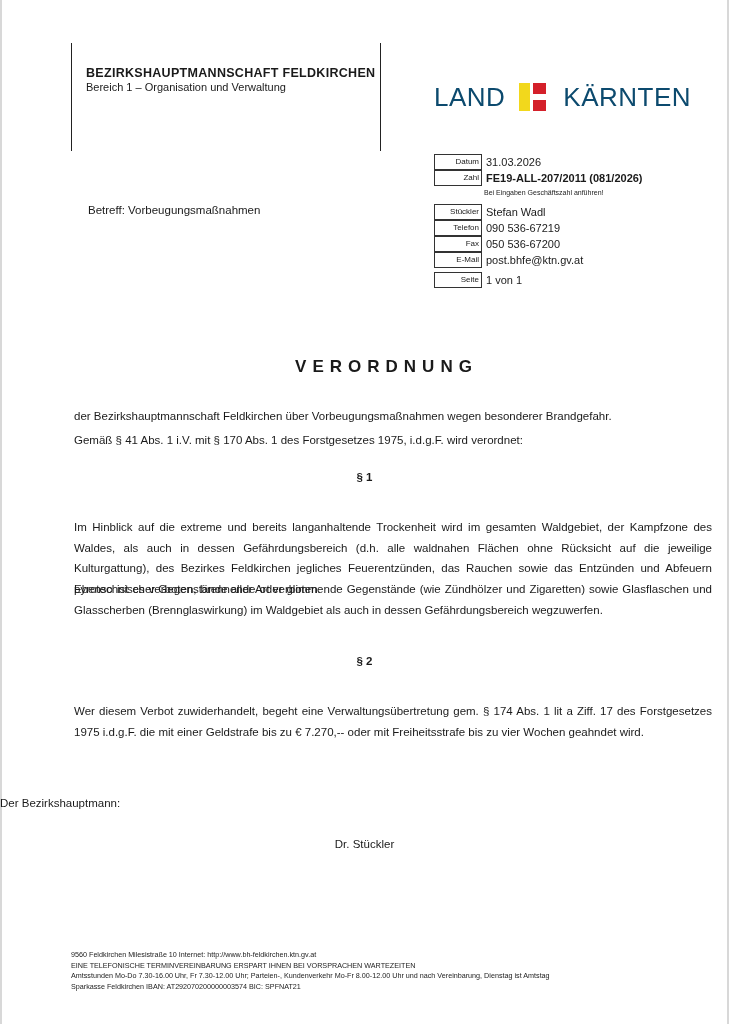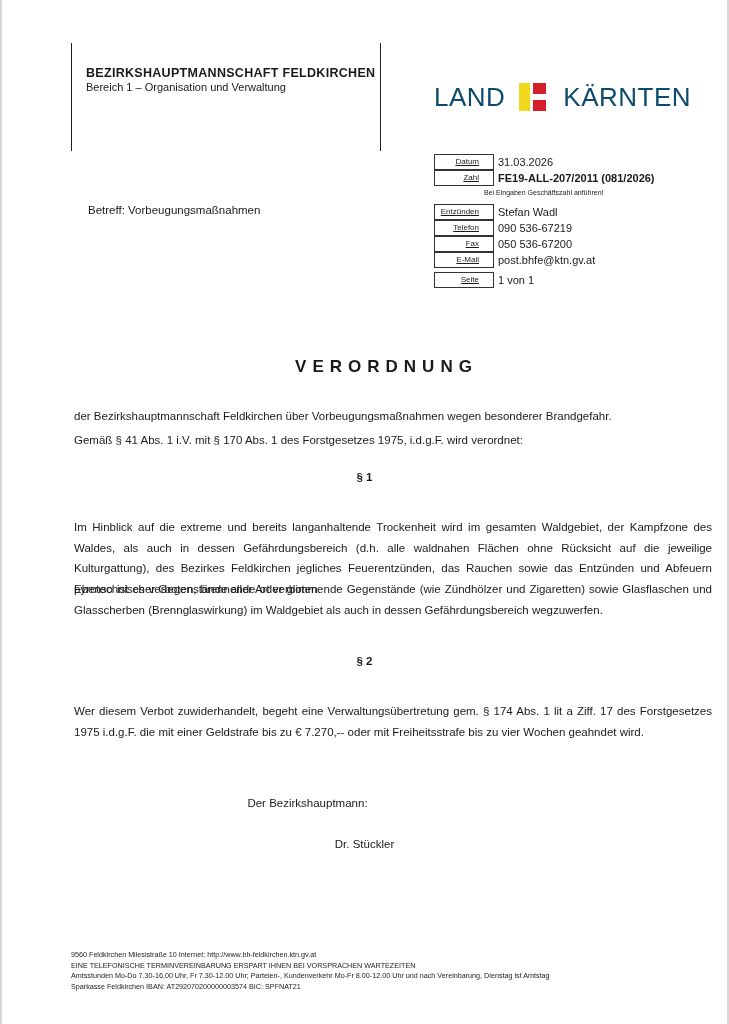--- a/index.html
+++ b/index.html
@@ -21,21 +21,21 @@
     .logo-text { font-size: 26px; letter-spacing: 0.5px; color: #0c4a6e; font-weight: normal; line-height: 30px; }
     .logo-mark { position: relative; width: 30px; height: 28px; margin: 0 14px 0 14px; }
     .logo-mark .yellow { position: absolute; left: 0; top: 0; width: 11px; height: 28px; }
     .logo-mark .red-top { position: absolute; left: 14px; top: 0; width: 13px; height: 11px; }
     .logo-mark .red-bottom { position: absolute; left: 14px; top: 17px; width: 13px; height: 11px; }
 
     .info-block { position: absolute; left: 434px; top: 154px; }
     .info-row { display: flex; align-items: center; height: 16px; }
     .info-label {
       width: 44px; height: 14px; border: 1px solid #333; font-size: 8px; text-align: right;
-      padding-right: 14px; line-height: 14px; box-sizing: content-box; margin-top: -1px; text-decoration: underline;
+      padding-right: 2px; line-height: 14px; box-sizing: content-box; margin-top: -1px;
     }
     .info-value { font-size: 11px; margin-left: 4px; line-height: 14px; }
     .info-value.bold { font-weight: bold; }
     .info-hint { font-size: 7px; margin-left: 50px; height: 14px; line-height: 14px; color: #222; }
     .gap { height: 4px; }
 
     .subject { position: absolute; left: 88px; top: 202px; font-size: 11.5px; line-height: 16px; }
     .subject .line2 { padding-left: 41px; }
 
     .title { position: absolute; left: 0; width: 729px; top: 357px; text-align: center; font-size: 17px; font-weight: bold; letter-spacing: 6px; margin-left: 22px; }
@@ -43,21 +43,21 @@
     .body-text { position: absolute; left: 71px; width: 644px; font-size: 11.5px; line-height: 20.5px; text-align: justify; }
     .intro { top: 403px; }
     .section-heading { position: absolute; left: 0; width: 729px; text-align: center; font-size: 11.5px; font-weight: bold; }
     .sec1 { top: 471px; }
     .sec1-text1 { top: 514px; }
     .sec1-text2 { top: 576px; }
     .sec2 { top: 655px; }
     .sec2-text { top: 698px; }
     .body-text p { margin: 3px; }
 
-    .sign-role { position: absolute; left: 8px; width: 599px; top: 797px; text-align: center; font-size: 11.5px; }
+    .sign-role { position: absolute; left: 0; width: 599px; top: 797px; text-align: left; font-size: 11.5px; }
     .sign-name { position: absolute; left: 0; width: 729px; top: 838px; text-align: center; font-size: 11.5px; }
 
     .footer { position: absolute; left: 71px; top: 950px; font-size: 7.2px; line-height: 10.5px; color: #222; }
   </style>
 </head>
 <body>
 
 <div class="page-edge-left"></div>
 <div class="page-edge-right"></div>
 
@@ -82,21 +82,21 @@
     <span class="info-label">Datum</span>
     <span class="info-value">31.03.2026</span>
   </div>
   <div class="info-row">
     <span class="info-label">Zahl</span>
     <span class="info-value bold">FE19-ALL-207/2011 (081/2026)</span>
   </div>
   <div class="info-hint">Bei Eingaben Geschäftszahl anführen!</div>
   <div class="gap"></div>
   <div class="info-row">
-    <span class="info-label">Entzünden</span>
+    <span class="info-label">Stückler</span>
     <span class="info-value">Stefan Wadl</span>
   </div>
   <div class="info-row">
     <span class="info-label">Telefon</span>
     <span class="info-value">090 536-67219</span>
   </div>
   <div class="info-row">
     <span class="info-label">Fax</span>
     <span class="info-value">050 536-67200</span>
   </div>

